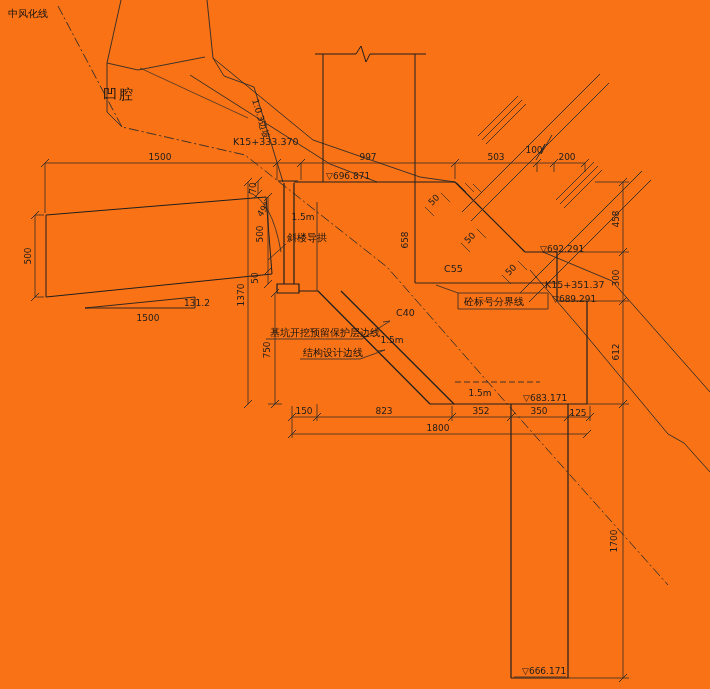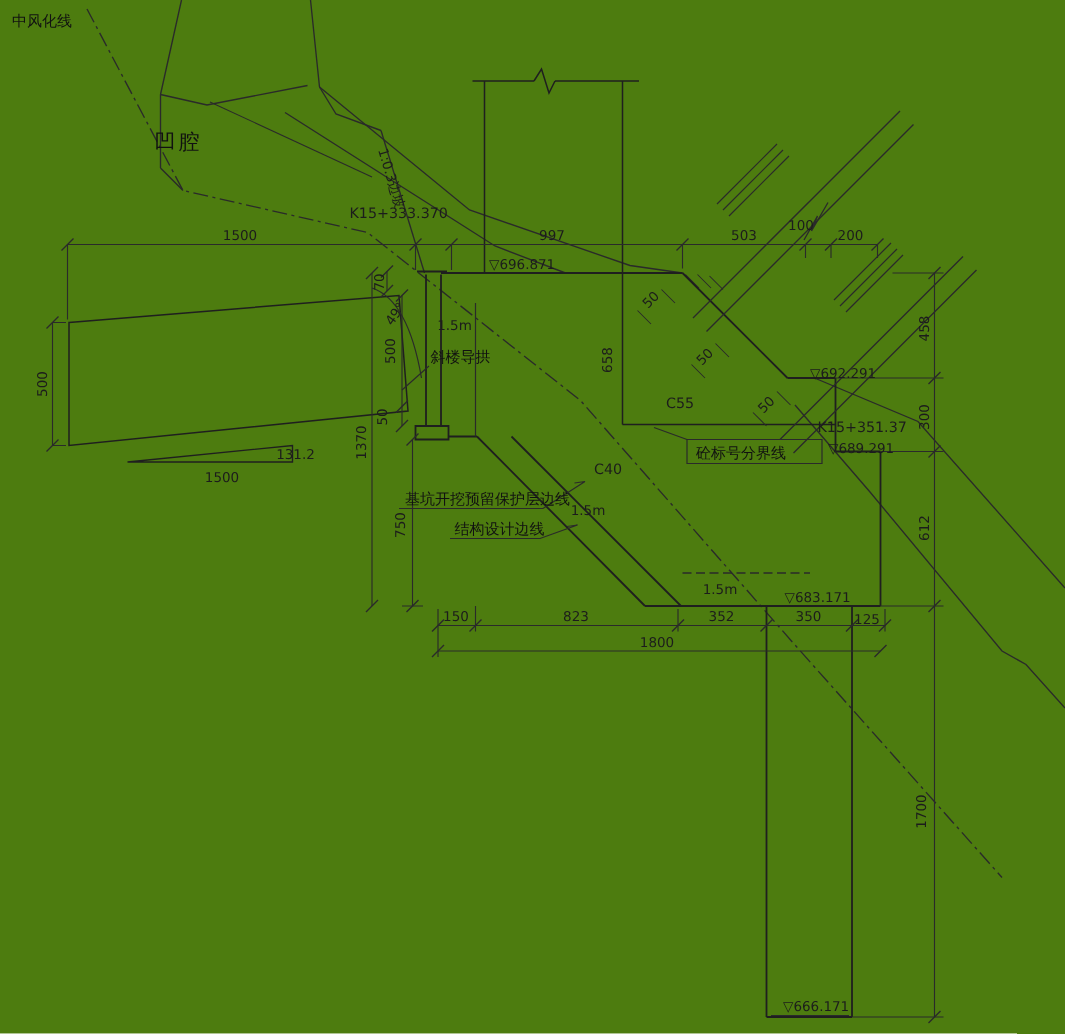--- a/index.html
+++ b/index.html
@@ -1,16 +1,16 @@
 <!DOCTYPE html>
 <html><head>
 <meta charset="utf-8">
 <style>
   html,body{margin:0;padding:0;background:#fff;}
-  .stage{position:relative;width:710px;height:689px;background:#4d7c0f;overflow:hidden;
+  .stage{position:relative;width:710px;height:689px;background:#f97316;overflow:hidden;
          font-family:"DejaVu Sans",sans-serif;}
   svg{display:block}
   .t  {font:9px "DejaVu Sans",sans-serif; fill:#1c1c1c;}
   .t2 {font:9.5px "DejaVu Sans",sans-serif; fill:#1c1c1c;}
   .tc {font:10px "DejaVu Sans",sans-serif; fill:#111;}
   .big{font:14px "DejaVu Sans",sans-serif; fill:#111; letter-spacing:2px;}
   .mid{text-anchor:middle;}
   path,rect,line{vector-effect:non-scaling-stroke;}
 </style>
 </head>

